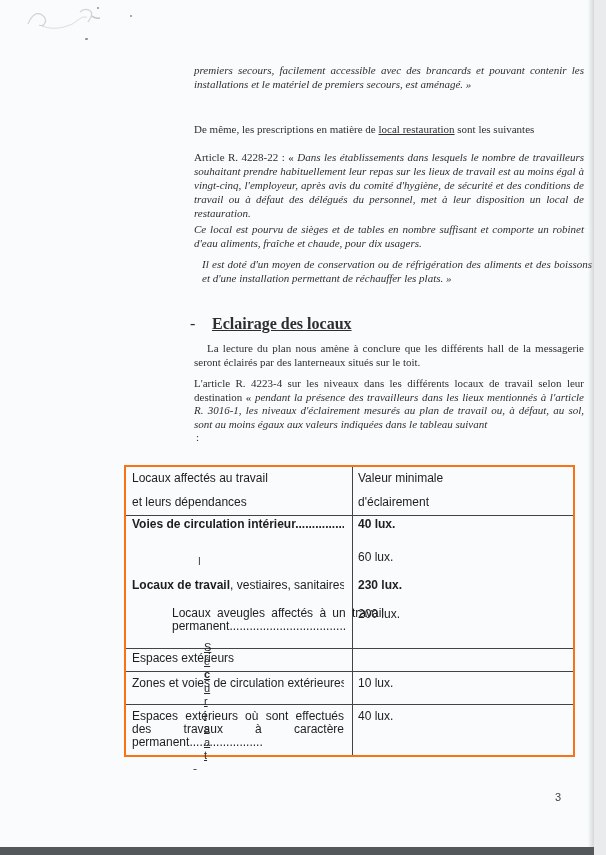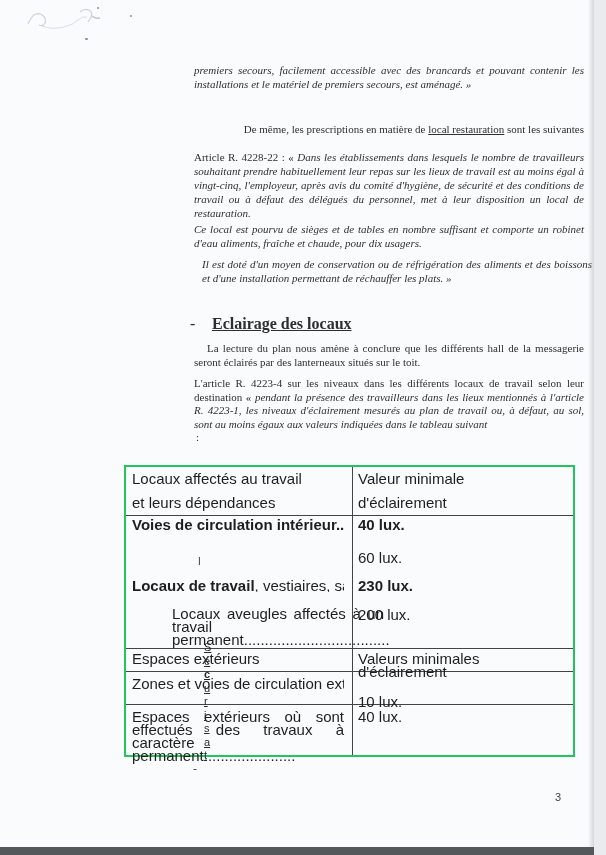--- a/index.html
+++ b/index.html
@@ -2,31 +2,31 @@
 <html><head>
 <meta charset="utf-8">
 <style>
   html,body{margin:0;padding:0;}
   body{width:606px;height:855px;overflow:hidden;background:#e9ebec;}
   .page{position:relative;width:594px;height:855px;background:#f9fbfc;overflow:hidden;
         font-family:"Liberation Serif", serif;color:#2e2e2e;}
   
   .para{position:absolute;left:194px;width:390px;font-size:11px;line-height:14px;
         text-align:justify;color:#2f2f30;}
-  .line{text-align:right;}
+  .line{text-align:left;}
   .it{font-style:italic;}
   .ul{text-decoration:underline;}
   .b{font-weight:bold;}
   .heading-dash{position:absolute;left:190px;top:315px;}
   .heading-text{position:absolute;left:212px;top:315px;font-weight:bold;text-decoration:underline;}
   .colon-line{position:absolute;left:196px;top:431px;font-size:11px;}
   
   .luxtable{position:absolute;left:124px;top:465px;width:451px;height:292px;
-            border:2px solid #22c55e;box-sizing:border-box;
-            font-family:"Liberation Sans", sans-serif;font-size:15px;line-height:13px;color:#1e1e1f;}
+            border:2px solid #f97316;box-sizing:border-box;
+            font-family:"Liberation Sans", sans-serif;font-size:12px;line-height:13px;color:#1e1e1f;}
   .vdiv{position:absolute;left:226px;top:0;bottom:0;width:1px;background:#444447;}
   .hline{position:absolute;left:0;right:0;height:1px;background:#444447;}
   .tcell{position:absolute;}
   .c1{left:6px;width:212px;}
   .c2{left:232px;width:212px;}
   .just{text-align:justify;}
   .nowrap{white-space:nowrap;overflow:hidden;}
   
   .vletter{position:absolute;left:204px;font-family:"Liberation Sans", sans-serif;
            font-size:11px;color:#2a2a2b;text-decoration:underline;}
@@ -77,21 +77,21 @@
   </div>
 
   <div class="heading-dash">-</div>
   <div class="heading-text">Eclairage des locaux</div>
 
   <div class="para" style="top:341px;text-indent:13px;">
     <span>La lecture du plan nous amène à conclure que les différents hall de la messagerie seront éclairés par des lanterneaux situés sur le toit.</span>
   </div>
 
   <div class="para" style="top:377px;line-height:13.5px;">
-    <span>L'article R. 4223-4 sur les niveaux dans les différents locaux de travail selon leur destination « </span><span class="it">pendant la présence des travailleurs dans les lieux mentionnés à l'article R. 4223-1, les niveaux d'éclairement mesurés au plan de travail ou, à défaut, au sol, sont au moins égaux aux valeurs indiquées dans le tableau suivant</span>
+    <span>L'article R. 4223-4 sur les niveaux dans les différents locaux de travail selon leur destination « </span><span class="it">pendant la présence des travailleurs dans les lieux mentionnés à l'article R. 3016-1, les niveaux d'éclairement mesurés au plan de travail ou, à défaut, au sol, sont au moins égaux aux valeurs indiquées dans le tableau suivant</span>
   </div>
   <div class="colon-line">:</div>
 
   <div class="luxtable">
     <div class="vdiv"></div>
     <div class="hline" style="top:48px;"></div>
     <div class="hline" style="top:181px;"></div>
     <div class="hline" style="top:204px;"></div>
     <div class="hline" style="top:237px;"></div>
 
@@ -111,26 +111,25 @@
       <span class="b">Locaux de travail</span><span>, vestiaires, sanitaires</span><span>...........</span>
     </div>
     <div class="tcell c2 b" style="top:112px;">230 lux.</div>
 
     <div class="tcell c1 just" style="top:140px;margin-left:40px;">
       <span>Locaux aveugles affectés à un travail permanent</span><span>...................................</span>
     </div>
     <div class="tcell c2" style="top:141px;">200 lux.</div>
 
     <div class="tcell c1" style="top:185px;">Espaces extérieurs</div>
-    <div class="tcell c2" style="top:185px;">Valeurs minimales d'éclairement</div>
 
     <div class="tcell c1 nowrap" style="top:210px;">
       <span>Zones et voies de circulation extérieures</span><span>.........</span>
     </div>
-    <div class="tcell c2" style="top:210px;margin-top:18px;">10 lux.</div>
+    <div class="tcell c2" style="top:210px;">10 lux.</div>
 
     <div class="tcell c1 just" style="top:243px;">
       <span>Espaces extérieurs où sont effectués des travaux à caractère permanent</span><span>......................</span>
     </div>
     <div class="tcell c2" style="top:243px;">40 lux.</div>
   </div>
 
   <span class="vletter" style="top:641px;">S</span>
   <span class="vletter" style="top:655px;">é</span>
   <span class="vletter" style="top:668px;font-weight:bold;">c</span>

